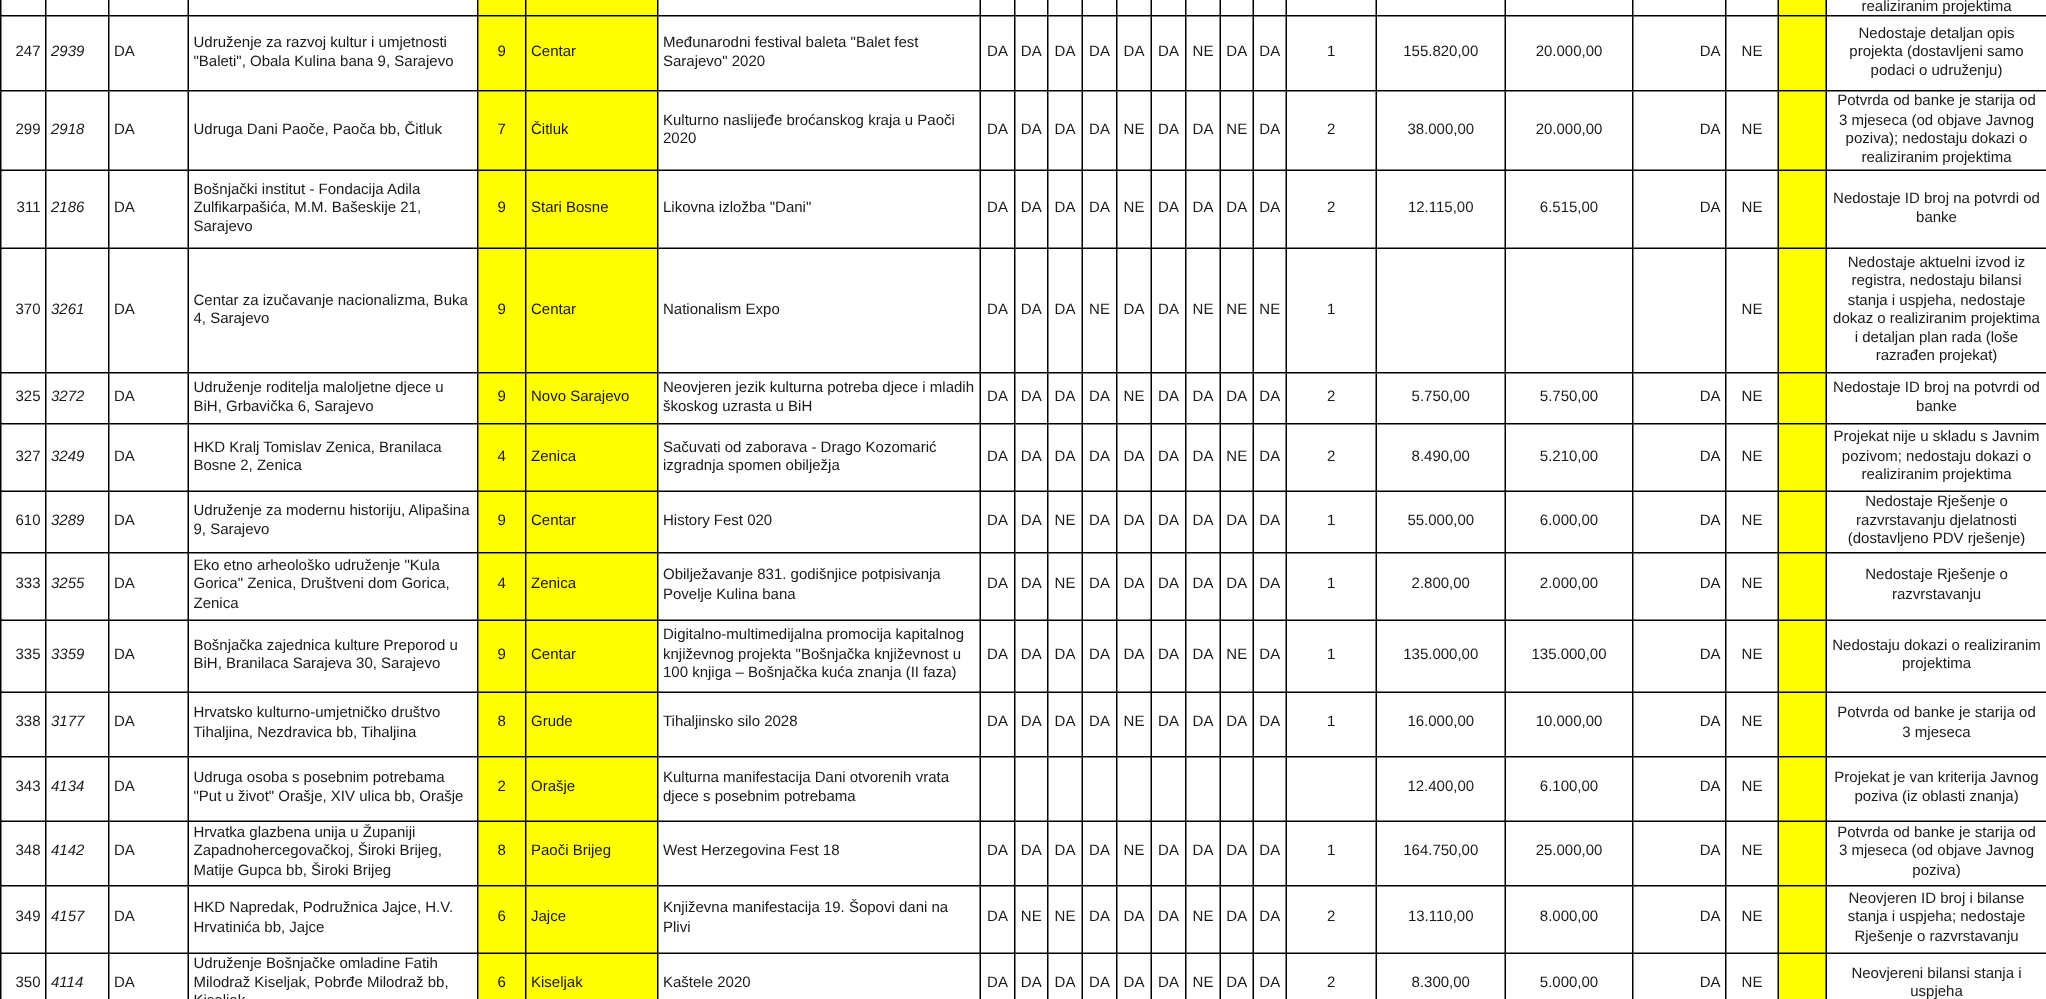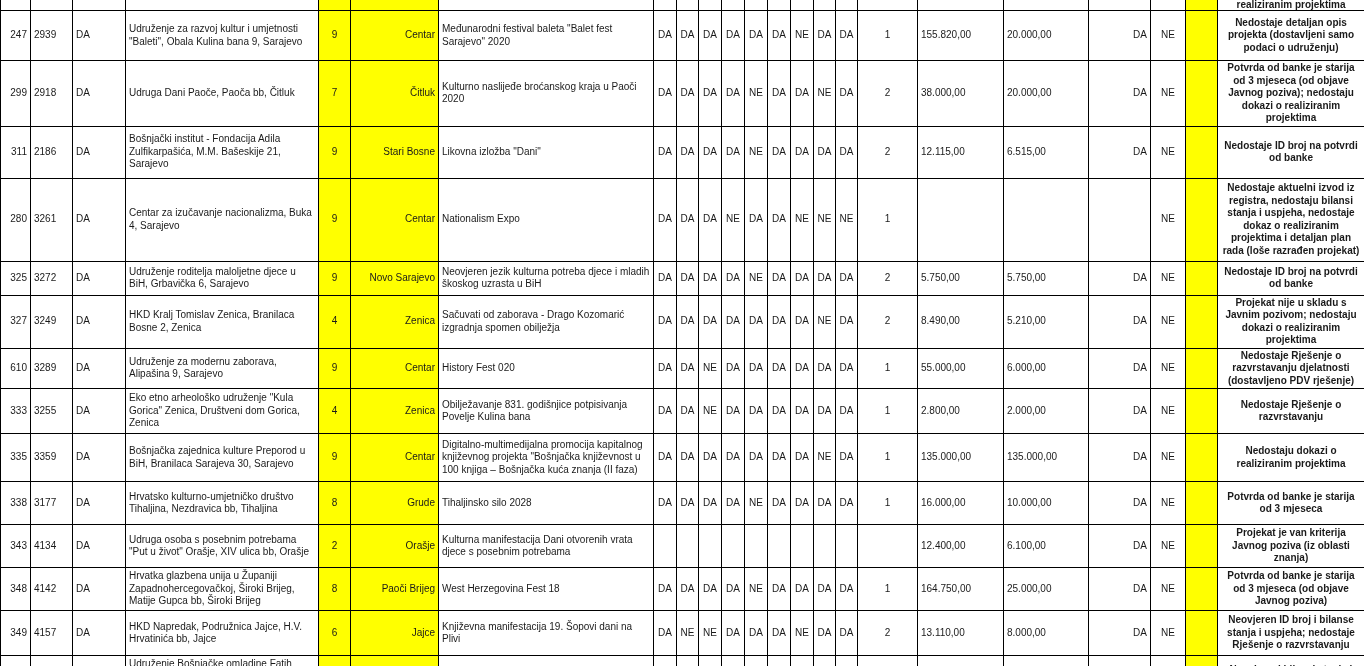--- a/index.html
+++ b/index.html
@@ -20,33 +20,33 @@
     font-size: 10px;
     line-height: 1.25;
     color: #1a1a1a;
     padding: 1px 3px;
     vertical-align: middle;
     overflow: hidden;
     word-wrap: break-word;
   }
   td.yellow { background: #ffff00; }
   td.c-rownum { text-align: right; padding-right: 2px; padding-left: 0; }
-  td.c-id     { text-align: left; }
+  td.c-id     { text-align: left; font-style: italic; }
   td.c-da     { text-align: left; }
   td.c-org    { text-align: left; }
   td.c-code   { text-align: center; }
-  td.c-city   { text-align: right; }
+  td.c-city   { text-align: left; }
   td.c-proj   { text-align: left; }
   td.c-chk    { text-align: center; padding: 1px 0; }
   td.c-cnt    { text-align: center; }
-  td.c-amt    { text-align: left; padding-right: 6px; }
+  td.c-amt    { text-align: center; padding-right: 6px; }
   td.c-da2    { text-align: right; padding-right: 5px; }
   td.c-ne     { text-align: center; }
   td.c-hl     { padding: 0; }
-  td.c-rem    { text-align: center; padding: 1px 2px; font-weight: bold; }
+  td.c-rem    { text-align: center; padding: 1px 2px; }
   tr.partial td {
     height: 9px;
     padding-top: 0; padding-bottom: 0;
     line-height: 10px;
     vertical-align: top;
   }
 </style>
 </head>
 <body>
 
@@ -171,21 +171,21 @@
         <td class="c-chk">DA</td>
         <td class="c-cnt">2</td>
         <td class="c-amt">12.115,00</td>
         <td class="c-amt">6.515,00</td>
         <td class="c-da2">DA</td>
         <td class="c-ne">NE</td>
         <td class="c-hl yellow"></td>
         <td class="c-rem">Nedostaje ID broj na potvrdi od banke</td>
       </tr>
       <tr style="height: 83px;">
-        <td class="c-rownum">280</td>
+        <td class="c-rownum">370</td>
         <td class="c-id">3261</td>
         <td class="c-da">DA</td>
         <td class="c-org">Centar za izučavanje nacionalizma, Buka 4, Sarajevo</td>
         <td class="c-code yellow">9</td>
         <td class="c-city yellow">Centar</td>
         <td class="c-proj">Nationalism Expo</td>
         <td class="c-chk">DA</td>
         <td class="c-chk">DA</td>
         <td class="c-chk">DA</td>
         <td class="c-chk">NE</td>
@@ -249,21 +249,21 @@
         <td class="c-amt">5.210,00</td>
         <td class="c-da2">DA</td>
         <td class="c-ne">NE</td>
         <td class="c-hl yellow"></td>
         <td class="c-rem">Projekat nije u skladu s Javnim pozivom; nedostaju dokazi o realiziranim projektima</td>
       </tr>
       <tr style="height: 40px;">
         <td class="c-rownum">610</td>
         <td class="c-id">3289</td>
         <td class="c-da">DA</td>
-        <td class="c-org">Udruženje za modernu zaborava, Alipašina 9,  Sarajevo</td>
+        <td class="c-org">Udruženje za modernu historiju, Alipašina 9,  Sarajevo</td>
         <td class="c-code yellow">9</td>
         <td class="c-city yellow">Centar</td>
         <td class="c-proj">History Fest 020</td>
         <td class="c-chk">DA</td>
         <td class="c-chk">DA</td>
         <td class="c-chk">NE</td>
         <td class="c-chk">DA</td>
         <td class="c-chk">DA</td>
         <td class="c-chk">DA</td>
         <td class="c-chk">DA</td>

